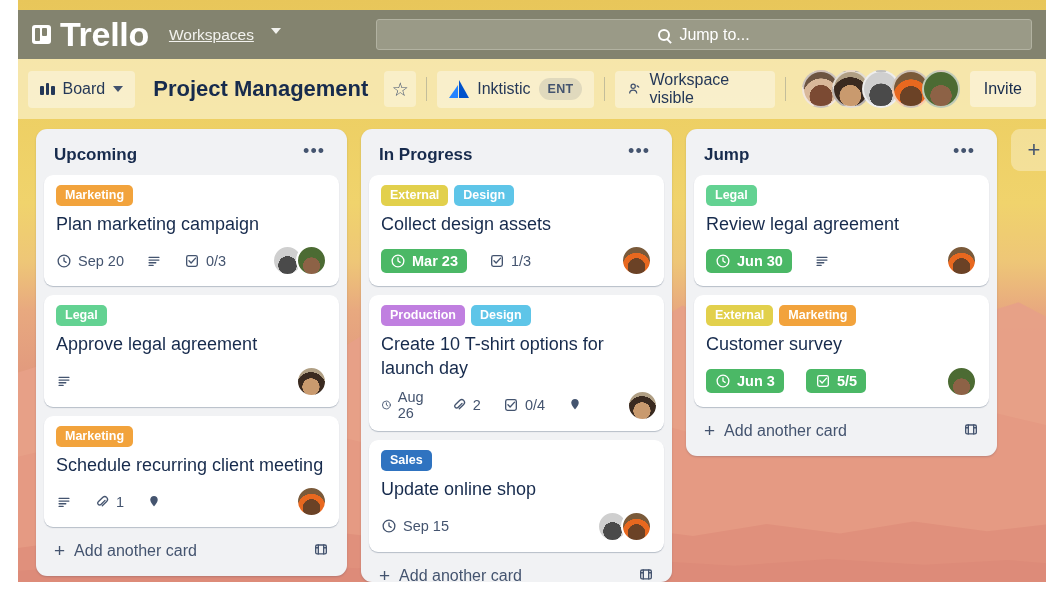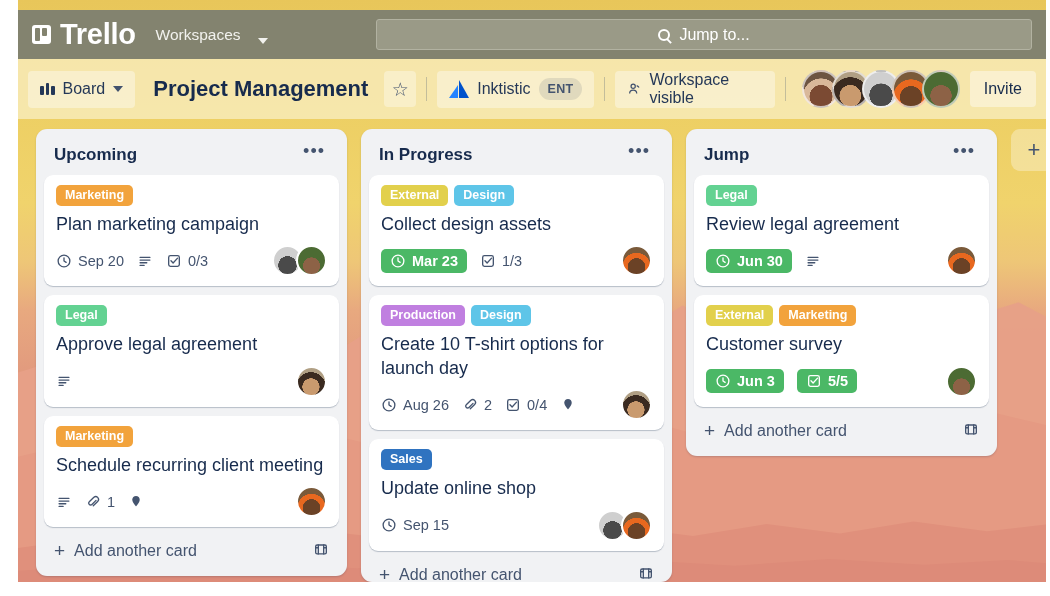--- a/index.html
+++ b/index.html
@@ -63,24 +63,24 @@
     z-index: 20;
   }
   .brand { display: flex; align-items: center; gap: 9px; }
   .brand-mark {
     width: 19px; height: 19px; border-radius: 3px; background: #ffffff;
     display: flex; gap: 2px; padding: 3px; align-items: flex-start;
   }
   .brand-mark i { display:block; background:#83836f; border-radius:1px; }
   .brand-mark i:first-child { width: 5px; height: 13px; }
   .brand-mark i:last-child { width: 5px; height: 8px; }
-  .brand-text { color: #ffffff; font-size: 29px; font-weight: 700; letter-spacing: -0.3px; }
+  .brand-text { color: #ffffff; font-size: 34px; font-weight: 700; letter-spacing: -0.3px; }
   .nav-item {
-    color: #f2f2ee; font-size: 15.5px; display: flex; align-items: flex-end; gap: 17px;
-    padding: 5px 6px; border-radius: 3px;
+    color: #f2f2ee; font-size: 15.5px; display: flex; align-items: flex-start; gap: 17px;
+    padding: 5px 6px; border-radius: 3px; text-decoration: underline;
   }
   .chev { width: 0; height: 0; border-left: 5px solid transparent; border-right: 5px solid transparent;
           border-top: 6px solid #f2f2ee; margin-top: 2px; }
   .search {
     margin-left: auto; width: 656px; height: 31px;
     background: #9a9a87; border: 1px solid #b2b2a1; border-radius: 3px;
     display: flex; align-items: center; justify-content: center; gap: 9px;
   }
   .search-ph { color: #ffffff; font-size: 16px; }
   .mag { width: 12px; height: 12px; border: 2px solid #ffffff; border-radius: 50%; position: relative; }
@@ -153,21 +153,21 @@
   .card {
     background: #ffffff; border-radius: 9px; padding: 10px 12px 10px;
     box-shadow: 0 1px 1px rgba(9,30,66,.25);
   }
   .labels { display: flex; gap: 6px; flex-wrap: wrap; margin-bottom: 7px; align-items: center; }
   .label {
     font-size: 12.5px; font-weight: 700; color: #ffffff; padding: 3px 9px;
     border-radius: 5px; line-height: 15px;
   }
   .card-title { font-size: 18px; color: #172b4d; line-height: 1.3; margin-bottom: 9px; }
-  .badges { display: flex; align-items: center; gap: 13px; min-height: 28px; }
+  .badges { display: flex; align-items: center; gap: 22px; min-height: 28px; }
   .badge { display: flex; align-items: center; gap: 6px; color: #44546f; font-size: 14.5px; }
   .badge.green {
     background: #4bb866; color: #ffffff; padding: 4px 9px; border-radius: 5px; font-weight: 600; gap: 6px;
   }
   .badge.green svg, .badge.green .ico { stroke: #ffffff; color: #ffffff; }
   .ico { width: 16px; height: 16px; display: inline-block; }
   .spacer { margin-left: auto; }
   .card-avs { display: flex; align-items: center; }
   .card-avs .avatar { width: 31px; height: 31px; margin-left: -7px; border: 2px solid #fff; }
   .card-avs .avatar:first-child { margin-left: 0; }

